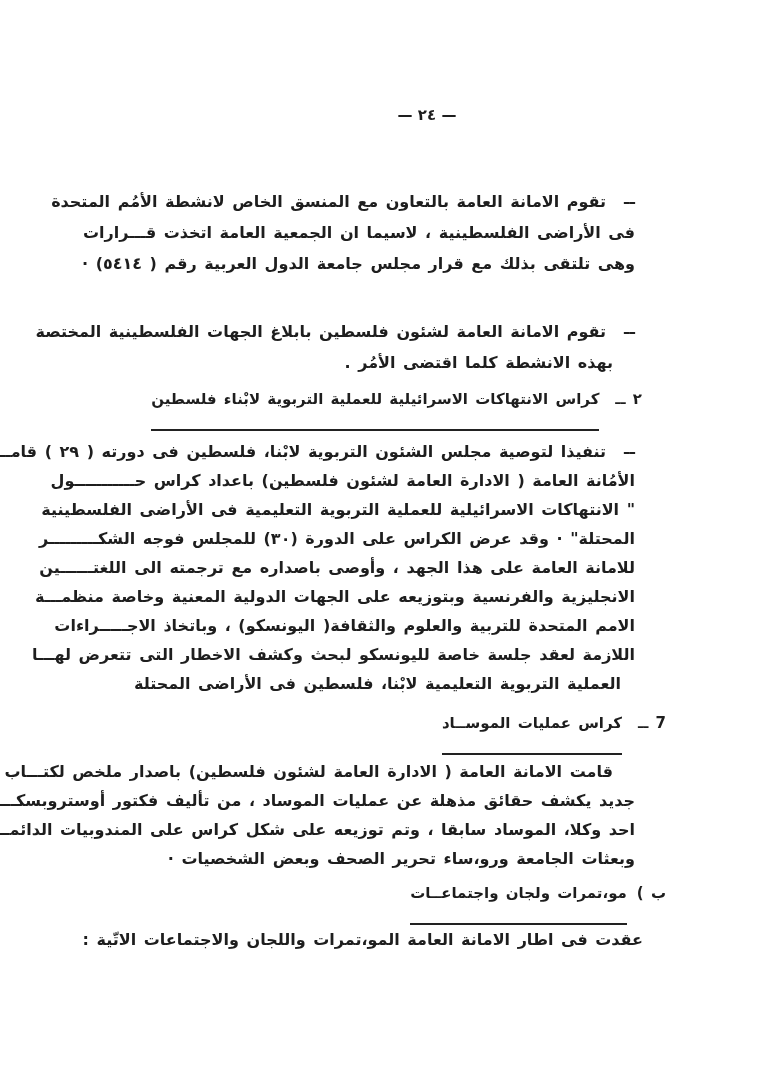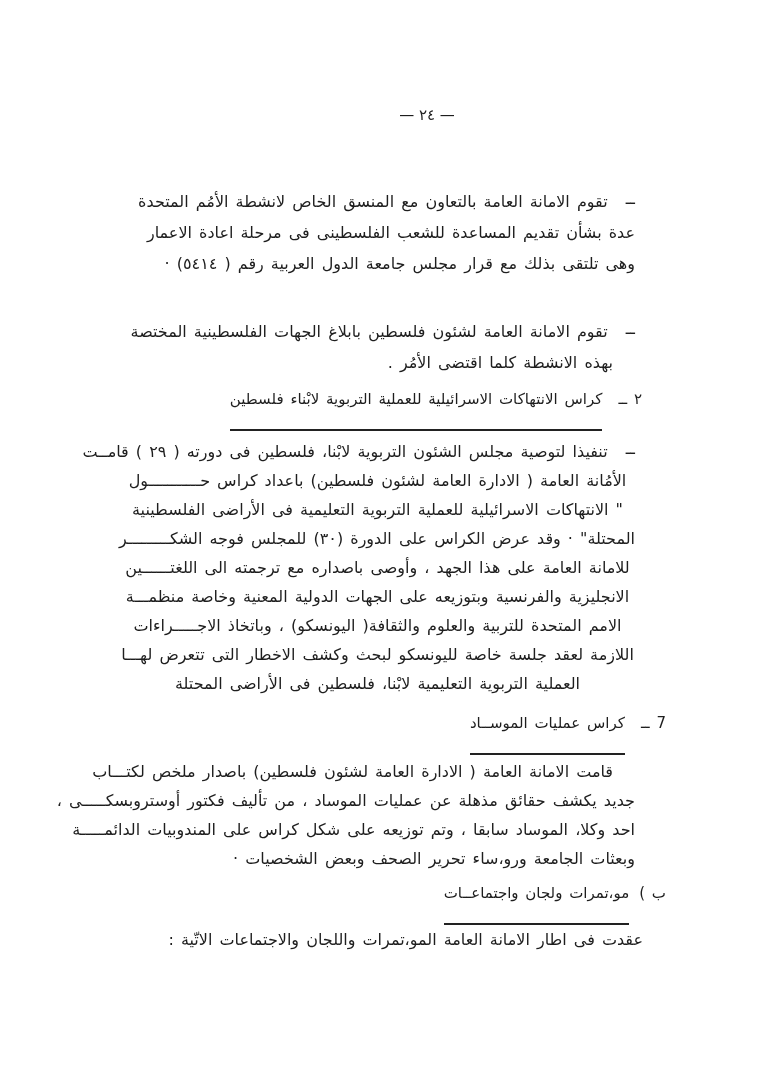--- a/index.html
+++ b/index.html
@@ -4,21 +4,21 @@
 <style>
   html,body { margin:0; padding:0; background:#e8e8e8; }
   .page {
     position:relative;
     width:758px; height:1078px;
     margin:0 auto;
     background:#ffffff;
     font-family:"DejaVu Sans","Liberation Sans",sans-serif;
     direction:rtl;
     color:#1e1e1e;
-    font-weight:400;
+    font-weight:700;
     overflow:hidden;
   }
   .page-number {
     position:absolute; top:106px; left:96px; width:662px;
     text-align:center; font-size:15px; letter-spacing:2px;
     white-space:nowrap;
   }
   .block {
     position:absolute; right:123px; width:515px;
     font-size:16px; text-align:right; word-spacing:2px;
@@ -50,21 +50,21 @@
 </style>
 </head>
 <body>
 
 <div class="page">
 
   <div class="page-number">— ٢٤ —</div>
 
   <div class="block lh31" style="top:186px;">
     <div class="line"><span class="dash">ــ</span><span>تقوم الامانة العامة بالتعاون مع المنسق الخاص لانشطة الأمُم المتحدة</span></div>
-    <div class="line">عدة بشأن تقديم المساعدة للشعب الفلسطينى فى مرحلة اعادة الاعمار</div>
+    <div class="line">فى الأراضى الفلسطينية ، لاسيما ان الجمعية العامة اتخذت قـــرارات</div>
     <div class="line">وهى تلتقى بذلك مع قرار مجلس جامعة الدول العربية رقم ( ٥٤١٤) ·</div>
   </div>
 
   <div class="block lh31" style="top:316px;">
     <div class="line"><span class="dash">ــ</span><span>تقوم الامانة العامة لشئون فلسطين بابلاغ الجهات الفلسطينية المختصة</span></div>
     <div class="line indent">بهذه الانشطة كلما اقتضى الأمُر .</div>
   </div>
 
   <div class="heading" style="top:390px; right:116px;">
     <span class="h-num">٢ ــ</span>

